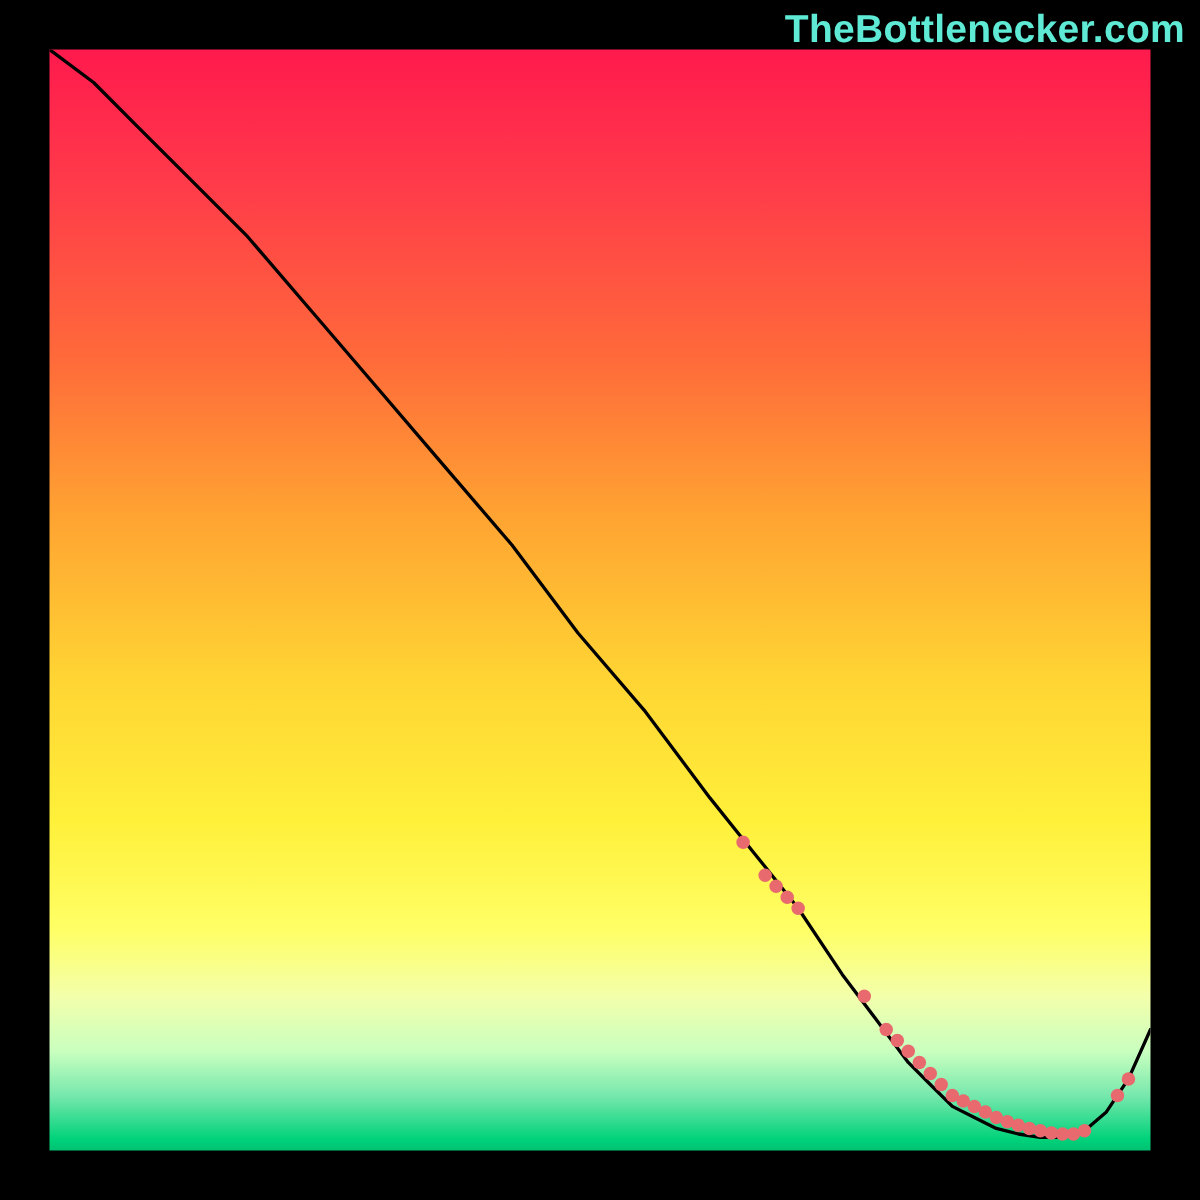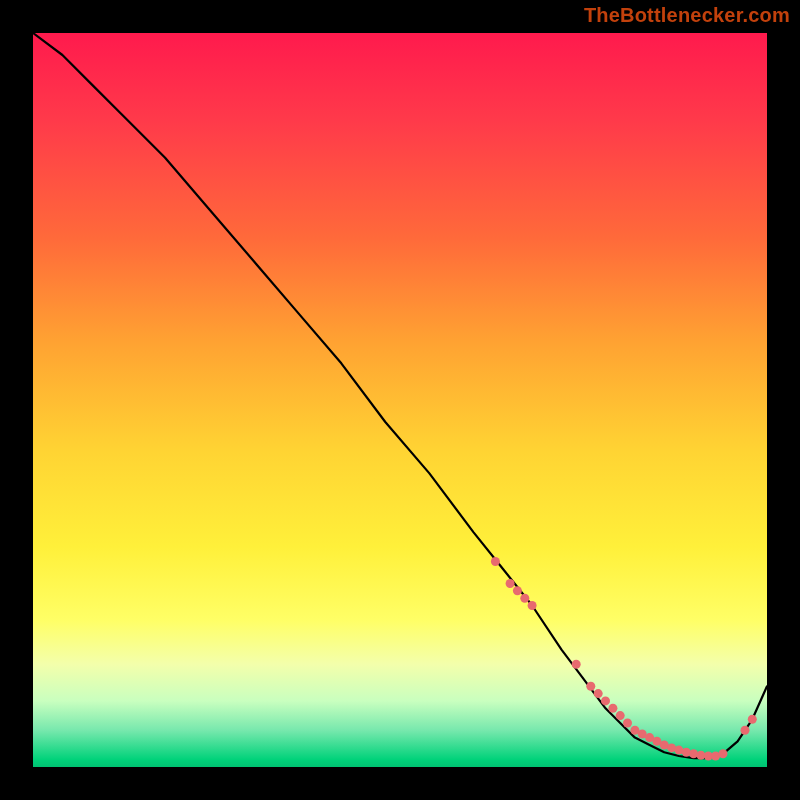--- a/index.html
+++ b/index.html
@@ -14,22 +14,22 @@
   .frame {
     position: relative;
     width: 800px;
     height: 800px;
     background: #000;
   }
   .watermark {
     position: absolute;
     top: 4px;
     right: 10px;
-    color: #c2410c;
-    font-size: 20px;
+    color: #5eead4;
+    font-size: 26px;
     font-weight: 600;
     letter-spacing: 0.2px;
     user-select: none;
   }
   .plot-area {
     position: absolute;
     left: 33px;
     top: 33px;
     width: 734px;
     height: 734px;

